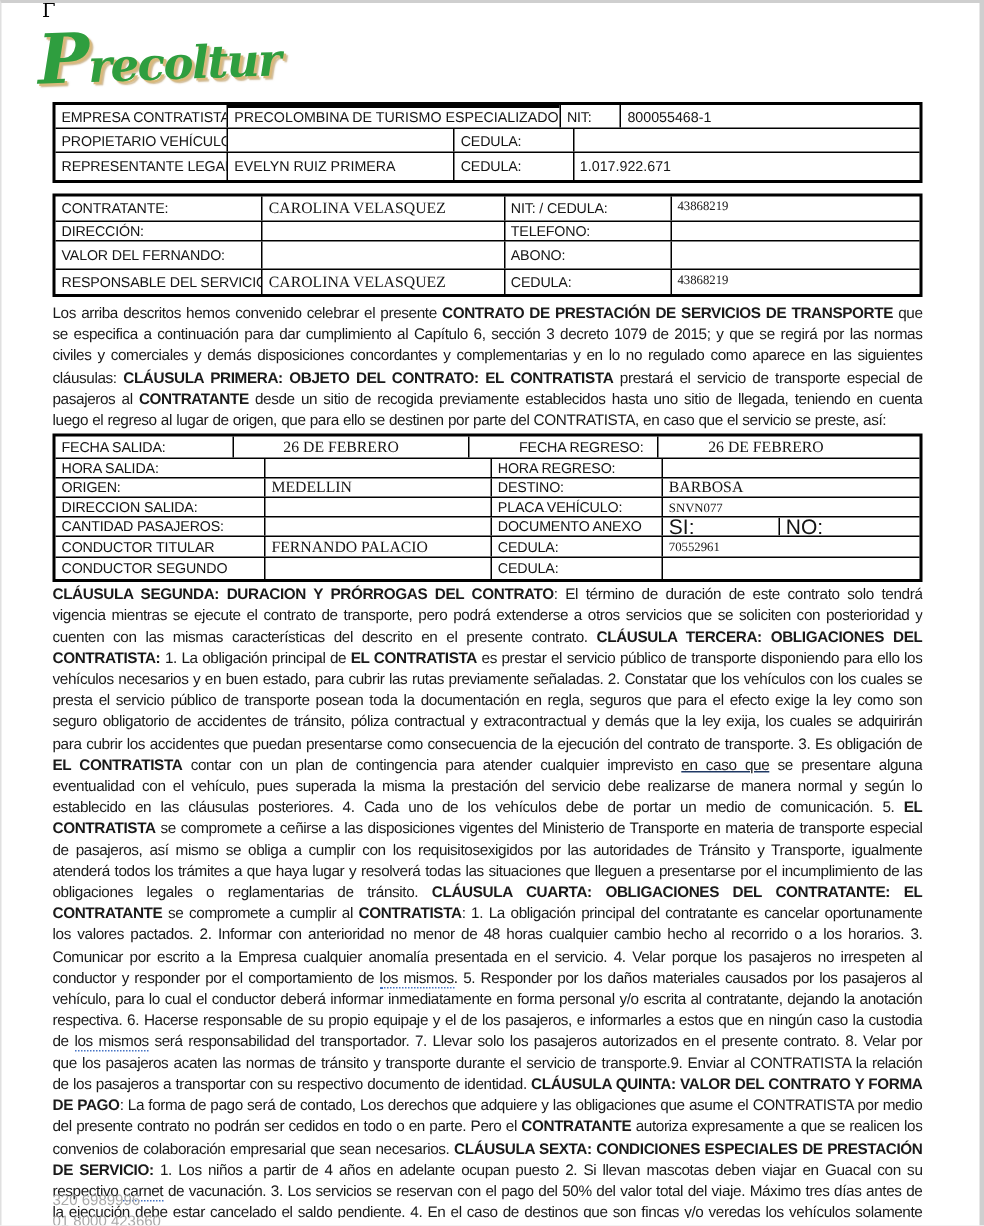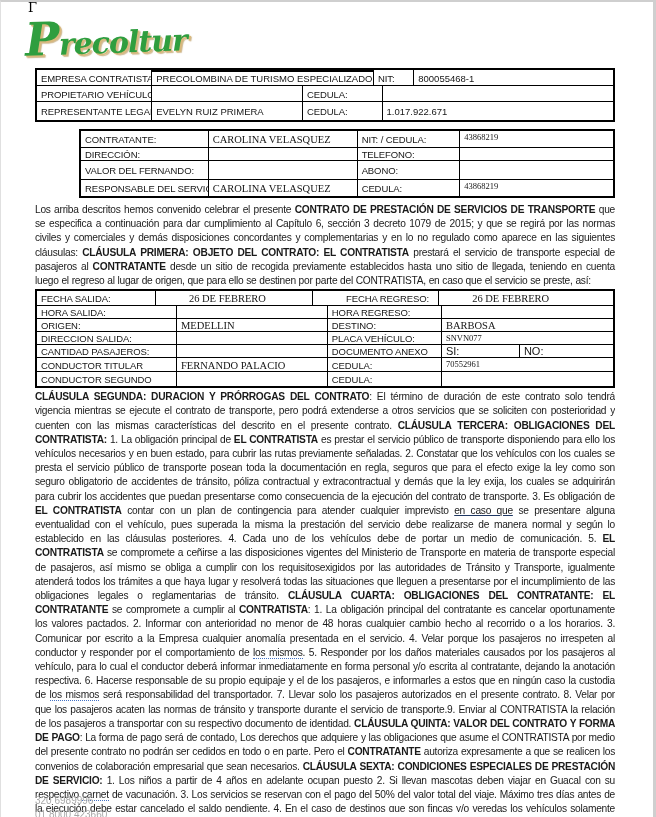--- a/index.html
+++ b/index.html
@@ -30,36 +30,36 @@
   .t-cell{
     border-right:1px solid #000; box-sizing:border-box; overflow:hidden;
     white-space:nowrap; padding:1px 4px 0 4px; display:flex; align-items:center;
   }
   .t-cell:last-child{border-right:none;}
   .lbl{font-size:9.5px; letter-spacing:-0.1px;}
   .vs{font-size:9.5px;}
   .vr{font-family:"Liberation Serif", serif; font-size:10.5px;}
   .vrs{font-family:"Liberation Serif", serif; font-size:8.5px; align-items:flex-start; padding-top:1px;}
   .split{padding:0;}
-  .split-part{height:100%; display:flex; align-items:center; padding:0 4px; box-sizing:border-box; font-size:11px;}
+  .split-part{height:100%; display:flex; align-items:center; padding:0 4px; box-sizing:border-box; font-size:14px;}
   .split-part:first-child{border-right:1px solid #000; width:45.6%;}
   .split-part:last-child{width:54.4%;}
 
   .t1 .t-row{height:16px;}
   .t1 .t-row:nth-child(3){height:18px;}
   .t1 .t-cell:nth-child(1){width:20%;}
   .t1 .t-cell:nth-child(2){width:38.5%;}
   .t1 .t-cell:nth-child(3){width:7%;}
   .t1 .t-cell:nth-child(4){width:34.5%;}
   .t1 .t-row:nth-child(n+2) .t-cell:nth-child(2){width:26.2%;}
   .t1 .t-row:nth-child(n+2) .t-cell:nth-child(3){width:13.8%;}
   .t1 .t-row:nth-child(n+2) .t-cell:nth-child(4){width:40%;}
   .t1 .t-row:first-child .t-cell:nth-child(2){box-shadow:inset 0 2px 0 #000;}
 
-  .t2{margin-top:7px;margin-left:44px;}
+  .t2{margin-top:7px;}
   .t2 .t-row:nth-child(1){height:17px;}
   .t2 .t-row:nth-child(2){height:13px;}
   .t2 .t-row:nth-child(3){height:19px;}
   .t2 .t-row:nth-child(4){height:16px;}
   .t2 .t-cell:nth-child(1){width:24%;}
   .t2 .t-cell:nth-child(2){width:28%;}
   .t2 .t-cell:nth-child(3){width:19.3%;}
   .t2 .t-cell:nth-child(4){width:28.7%;font-family:Liberation Serif, serif;}
 
   .t3{margin-top:1px;}

